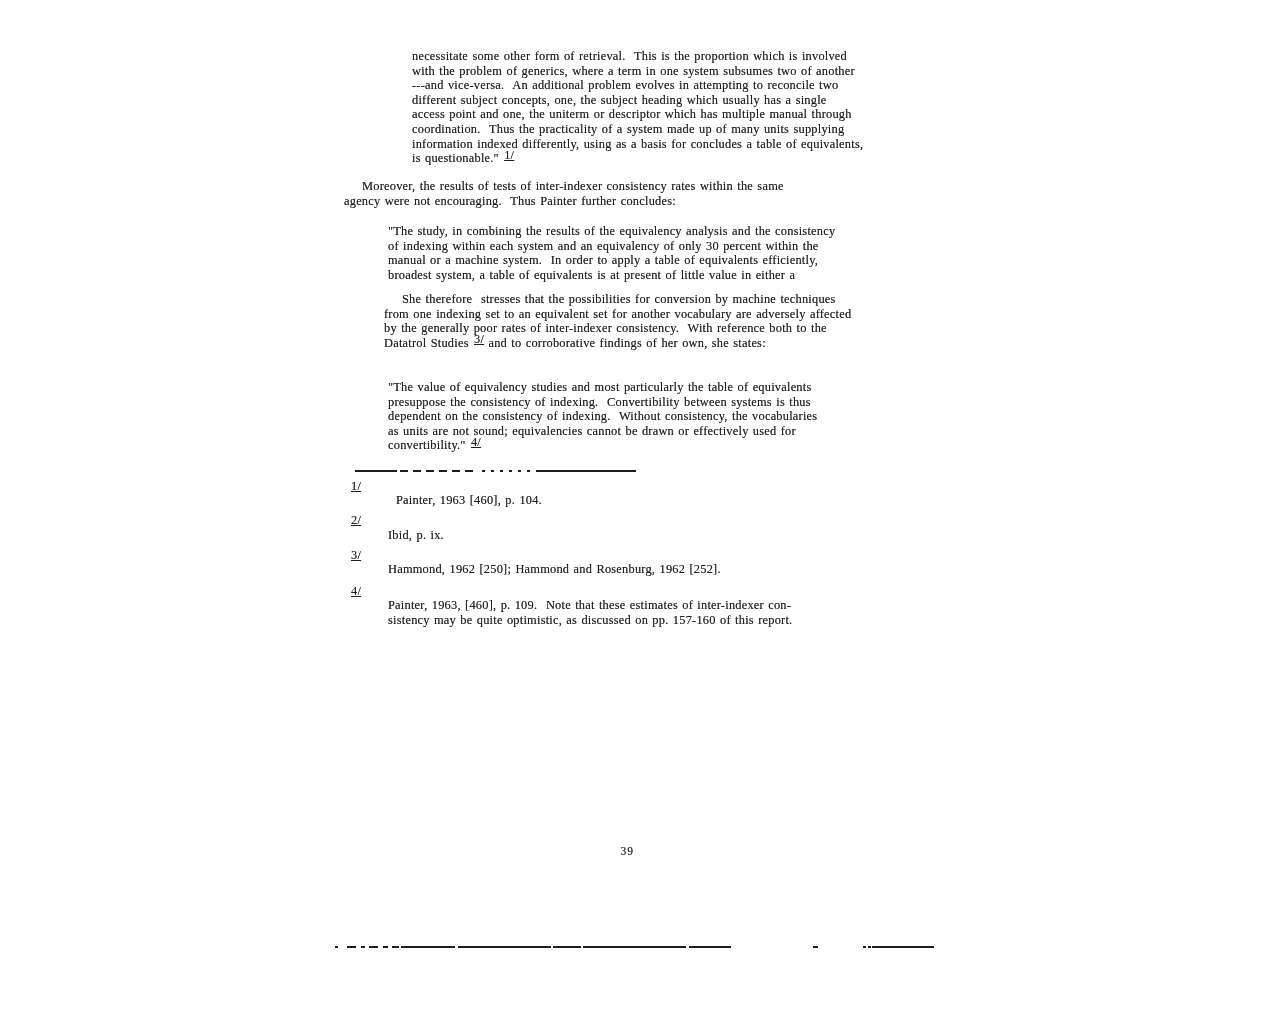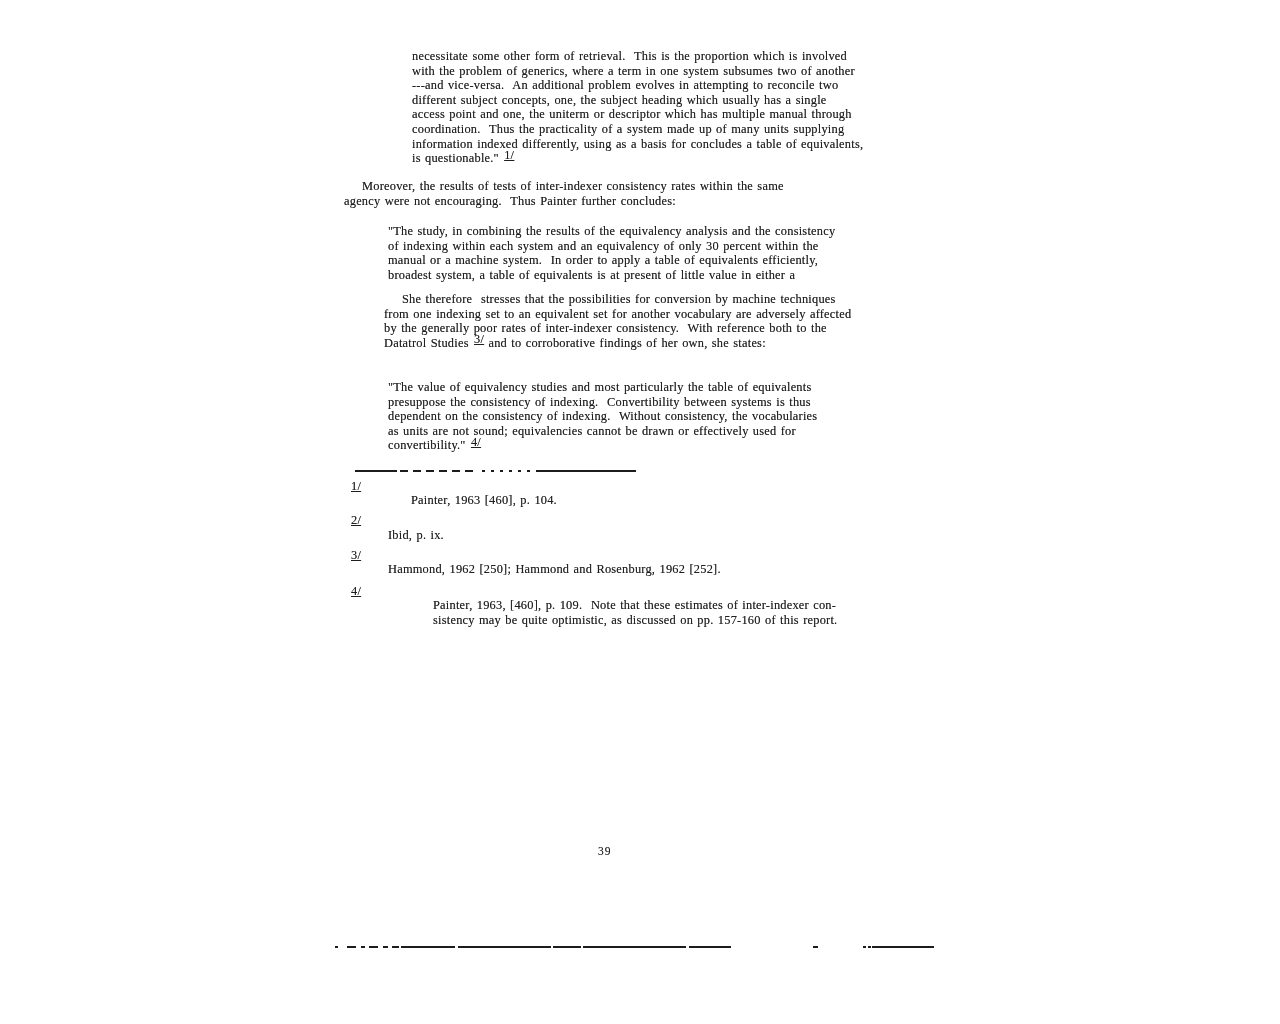--- a/index.html
+++ b/index.html
@@ -98,35 +98,35 @@
   </div>
 
   <div>
     <div class="rule" style="left:355px; top:470px; width:42px;"></div>
     <div class="rule-dashed" style="left:400px; top:470px; width:78px;"></div>
     <div class="rule-dotted" style="left:482px; top:470px; width:52px;"></div>
     <div class="rule" style="left:536px; top:470px; width:100px;"></div>
   </div>
 
   <div class="abs textblock fnmark" style="left:351px; top:479px;">1/</div>
-  <div class="abs textblock line" style="left:411px; top:493px;">Painter, 1963 [460], p. 104.</div>
+  <div class="abs textblock line" style="left:396px; top:493px;">Painter, 1963 [460], p. 104.</div>
 
   <div class="abs textblock fnmark" style="left:351px; top:513px;">2/</div>
   <div class="abs textblock line" style="left:388px; top:528px;text-align:center;">Ibid, p. ix.</div>
 
   <div class="abs textblock fnmark" style="left:351px; top:548px;">3/</div>
   <div class="abs textblock line" style="left:388px; top:562px;">Hammond, 1962 [250]; Hammond and Rosenburg, 1962 [252].</div>
 
   <div class="abs textblock fnmark" style="left:351px; top:584px;">4/</div>
-  <div class="abs textblock" style="left:388px; top:598px;margin-left:45px;">
+  <div class="abs textblock" style="left:388px; top:598px;">
     <div class="line">Painter, 1963, [460], p. 109.  Note that these estimates of inter-indexer con-</div>
     <div class="line">sistency may be quite optimistic, as discussed on pp. 157-160 of this report.</div>
   </div>
 
-  <div class="abs pageno" style="left:598px; top:845px; width:36px; text-align:left;">39</div>
+  <div class="abs pageno" style="left:598px; top:845px; width:36px; text-align:right;">39</div>
 
   <div>
     <div class="rule" style="left:335px; top:946px; width:3px;"></div>
     <div class="rule" style="left:347px; top:946px; width:9px;"></div>
     <div class="rule" style="left:361px; top:946px; width:4px;"></div>
     <div class="rule" style="left:369px; top:946px; width:9px;"></div>
     <div class="rule" style="left:383px; top:946px; width:5px;"></div>
     <div class="rule" style="left:392px; top:946px; width:7px;"></div>
     <div class="rule" style="left:401px; top:946px; width:54px;"></div>
     <div class="rule" style="left:458px; top:946px; width:93px;"></div>

